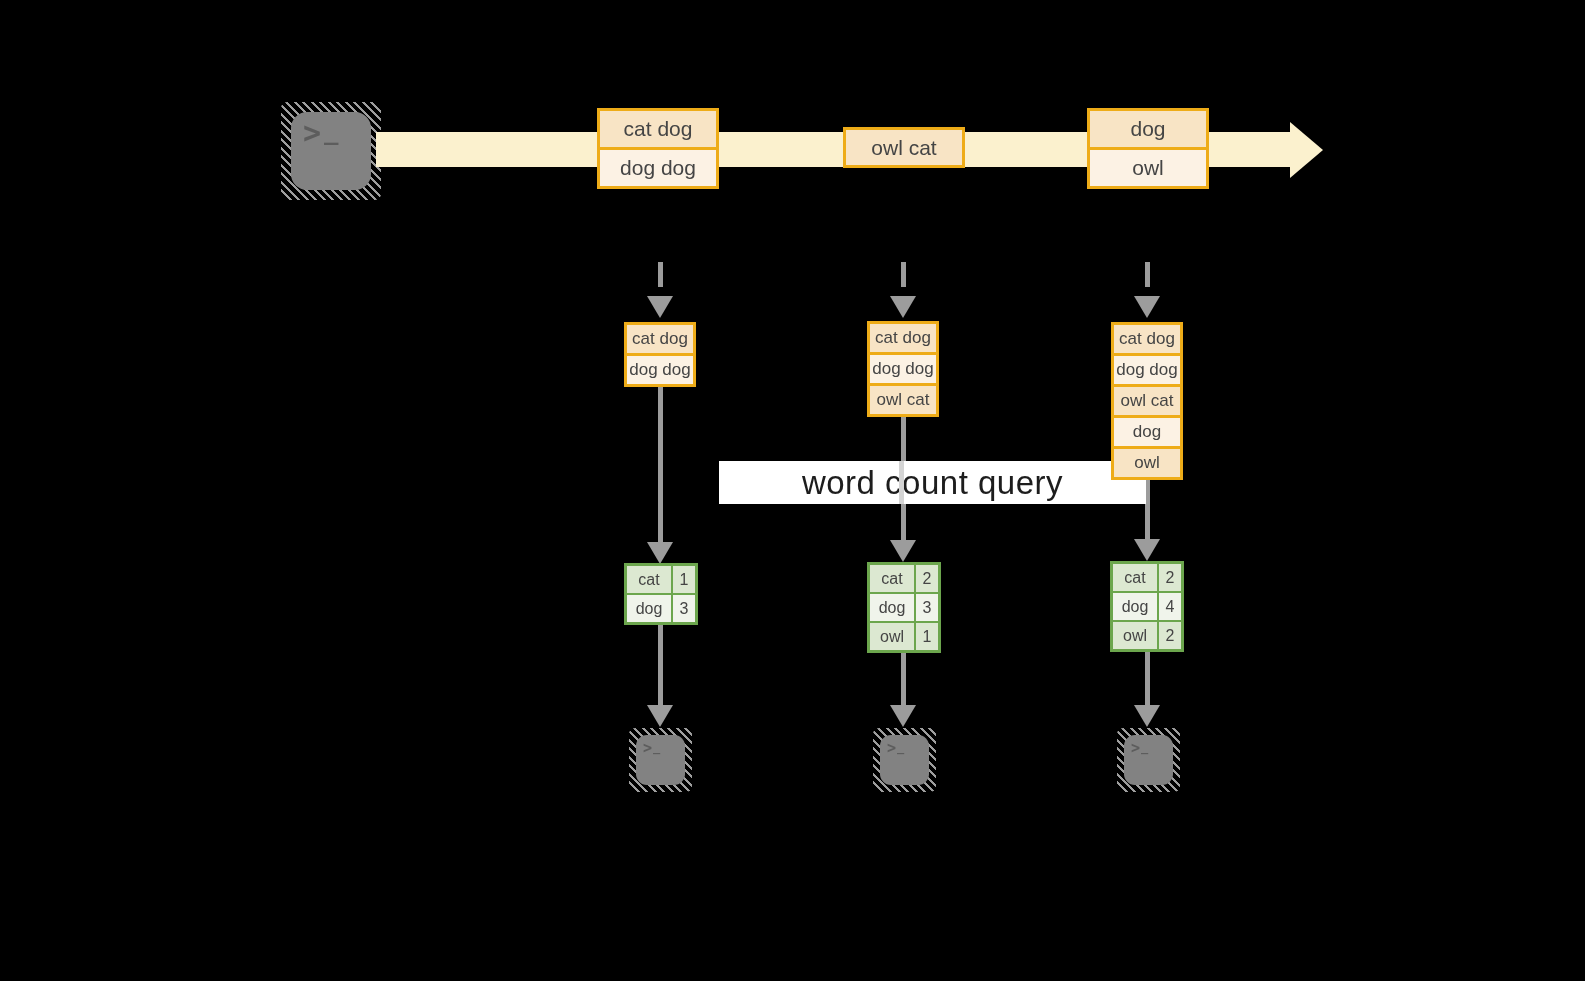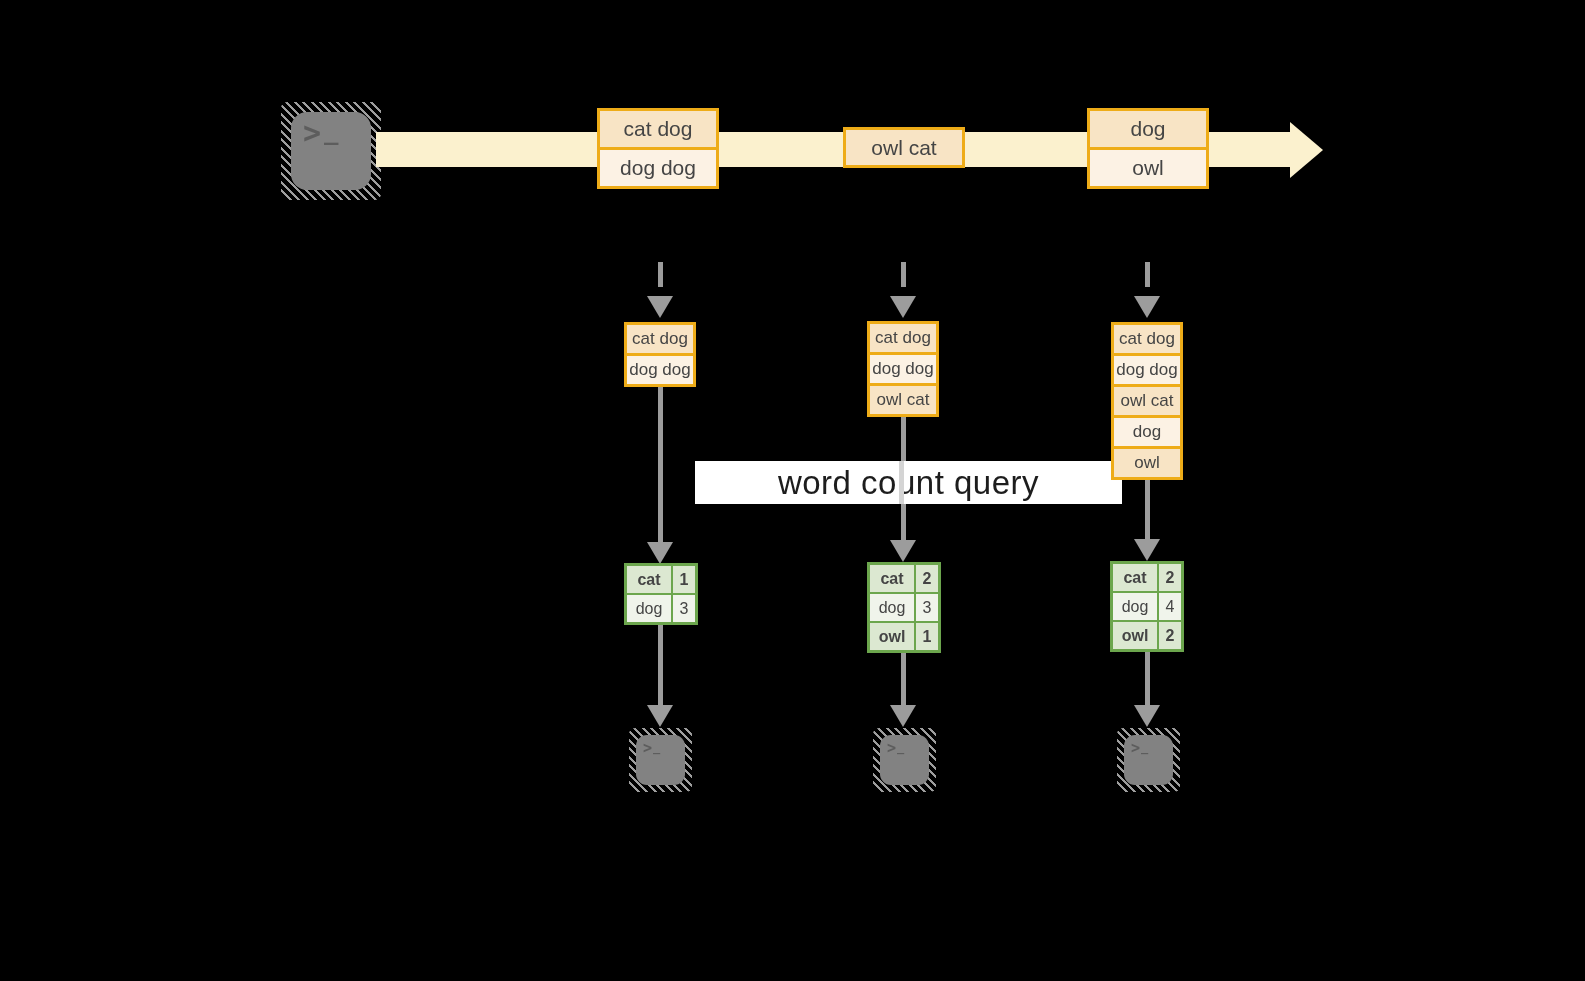--- a/index.html
+++ b/index.html
@@ -26,29 +26,29 @@
   .rec .row{width:116px;height:36px;font-size:21px;}
   .rec1 .row{height:35px;}
   .st  .row{width:66px;height:28px;font-size:17px;}
   .row.dark{background:var(--ofill-dark,#F8E4C5);}
   .row.light{background:var(--ofill-light,#FCF2E4);text-align:center;}
   
   .gtable{position:absolute;border:3px solid var(--gborder,#6CA64D);background:var(--gborder,#6CA64D);
     display:grid;grid-template-columns:44px 22px;gap:2px;z-index:5;}
   .gcell{height:27px;display:flex;align-items:center;justify-content:center;
     font-size:16px;color:var(--textd,#454545);}
-  .gcell.dark{background:var(--gfill-dark,#DCE8D1);font-weight:bold;}
+  .gcell.dark{background:var(--gfill-dark,#DCE8D1);}
   .gcell.light{background:var(--gfill-light,#F0F4EB);}
   
   .shaft{position:absolute;width:5px;background:var(--agray,#9C9C9C);z-index:2;}
   .ahead{position:absolute;width:0;height:0;z-index:2;
     border-left:13px solid transparent;border-right:13px solid transparent;
     border-top:22px solid var(--agray,#9C9C9C);}
   
-  .qlabel{position:absolute;left:695px;top:461px;width:427px;height:43px;background:#ffffff;z-index:3;
+  .qlabel{position:absolute;left:719px;top:461px;width:427px;height:43px;background:#ffffff;z-index:3;
     display:flex;align-items:center;justify-content:center;
     font-size:33px;font-weight:300;letter-spacing:.5px;color:#1d1d1d;}
   .qlabel-arrow{position:absolute;left:899px;top:461px;width:5px;height:43px;background:#d4d4d4;z-index:4;}
 </style>
 </head>
 <body>
 
 <div class="canvas">
 
   <div class="term term-big" style="left:281px;top:102px;width:100px;height:98px;">

